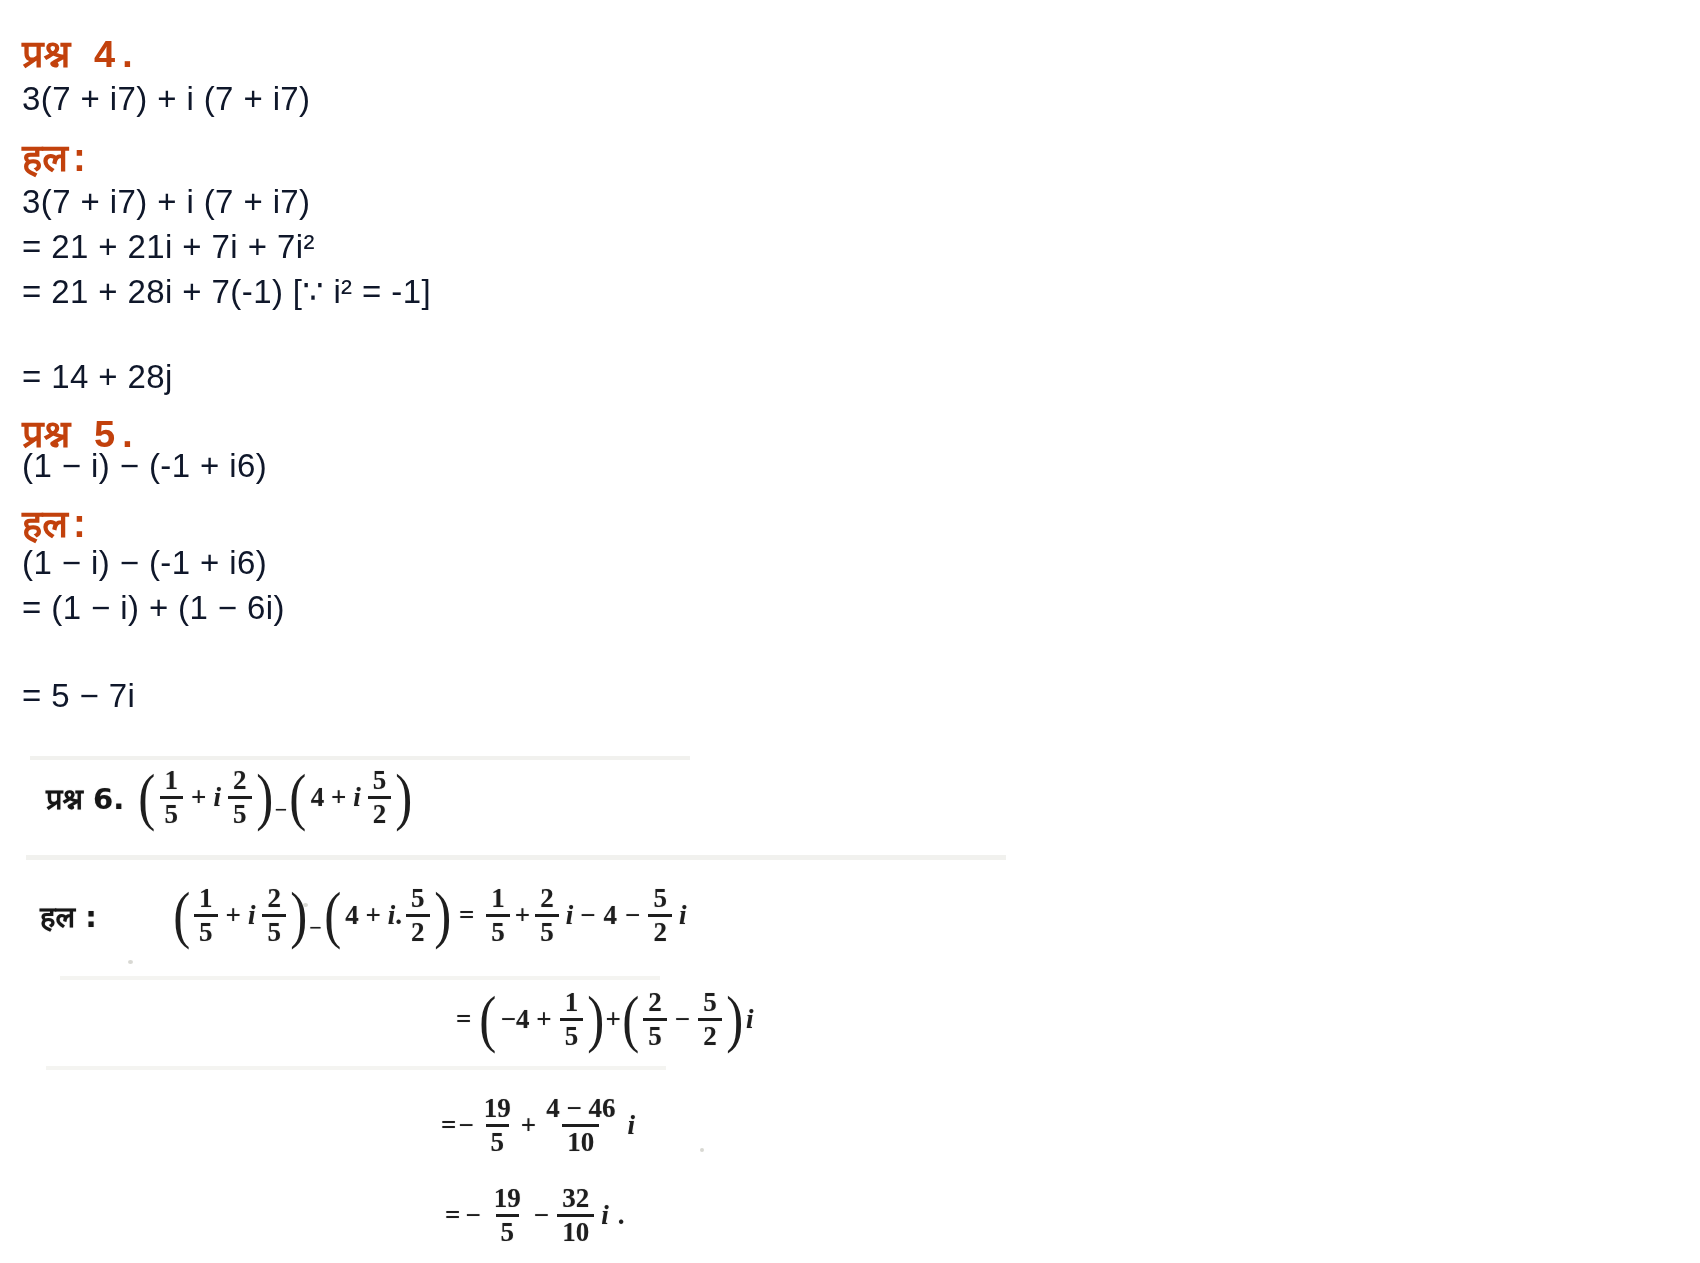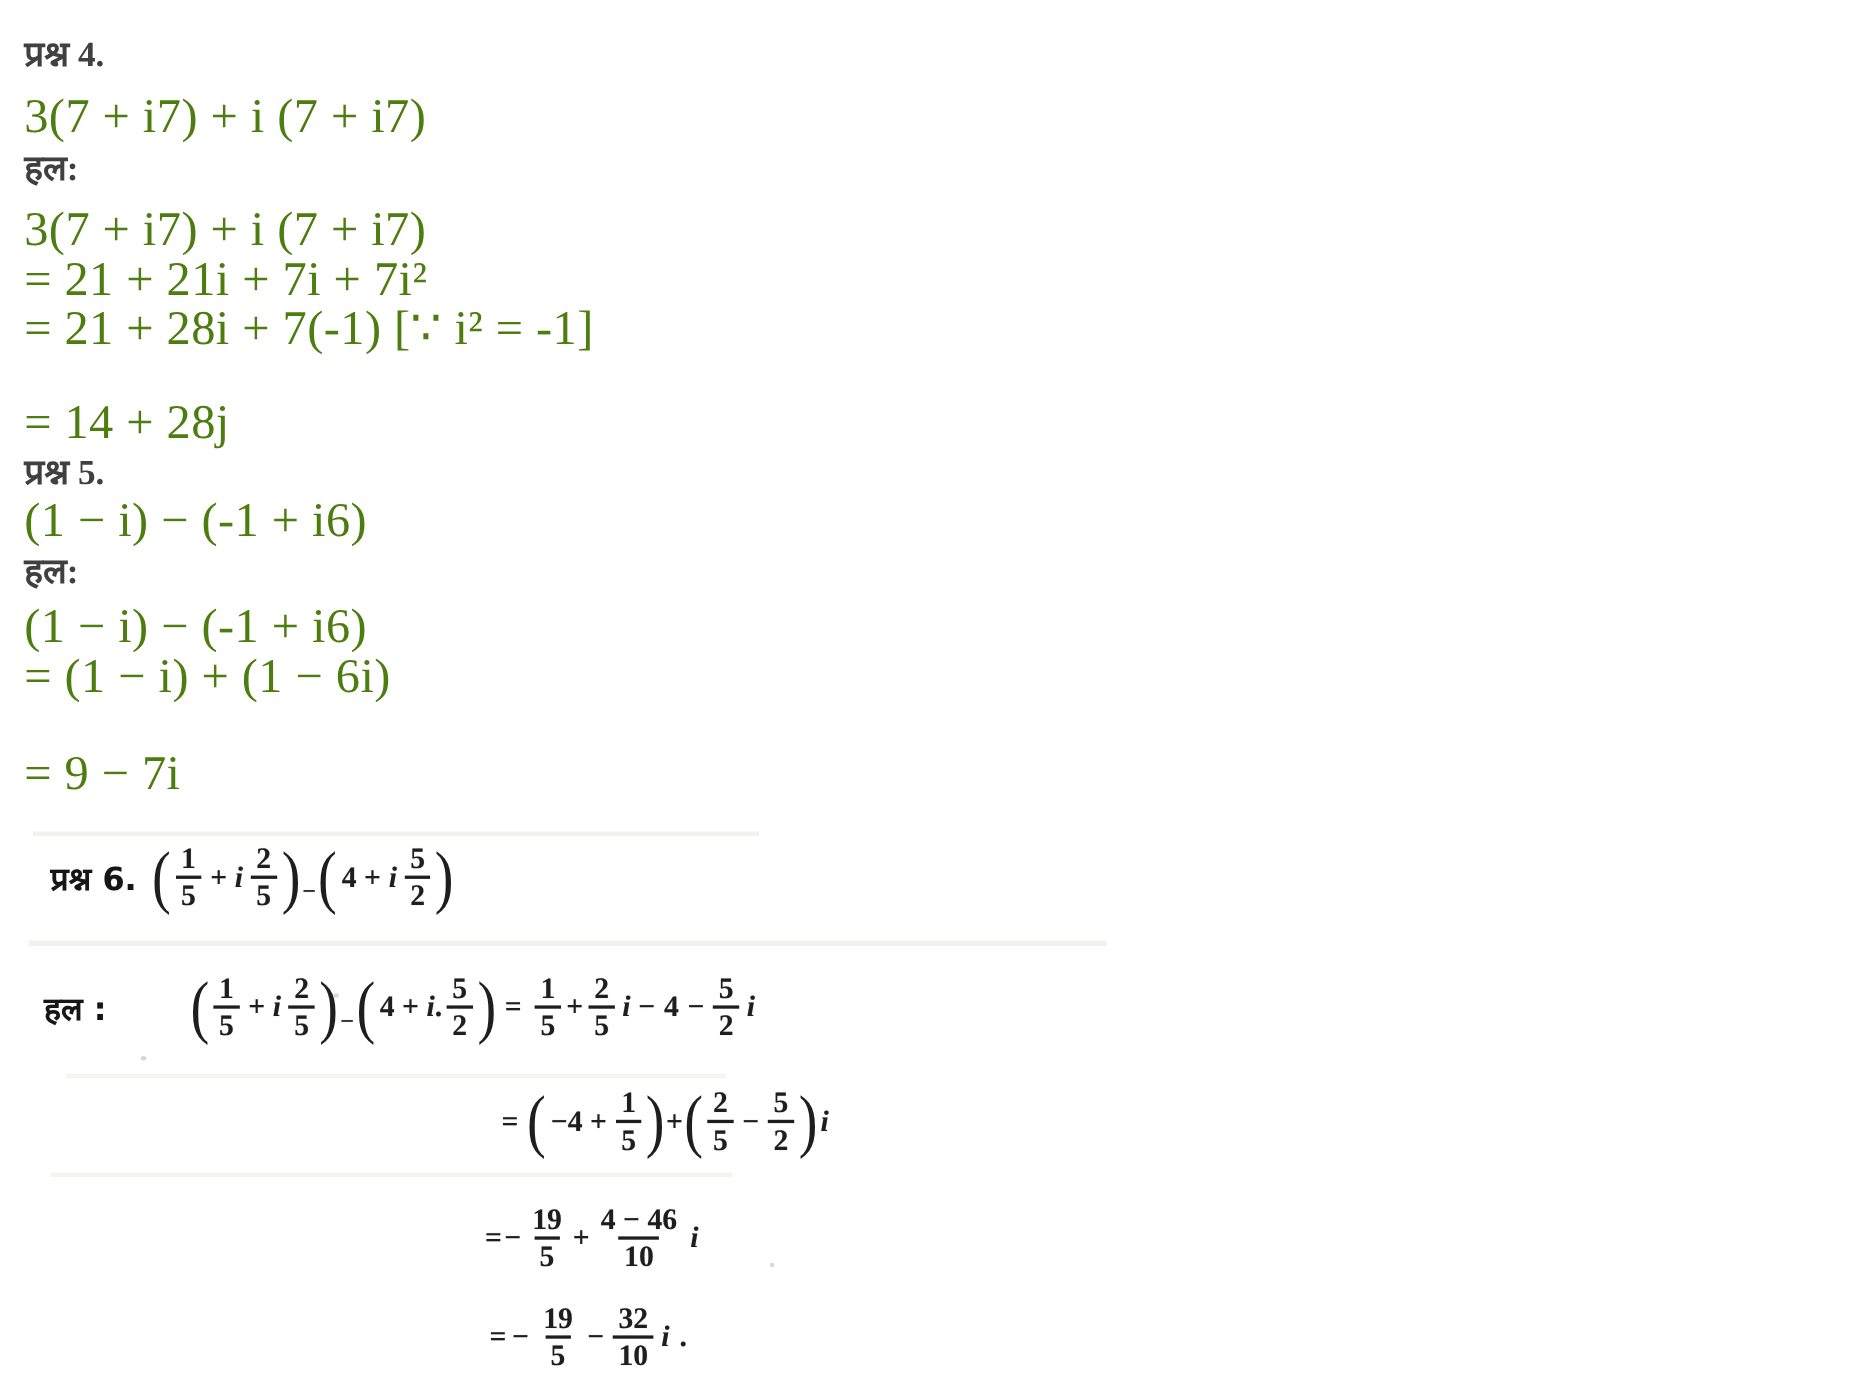--- a/index.html
+++ b/index.html
@@ -8,31 +8,31 @@
     width:1700px;
     height:1263px;
     background:#ffffff;
     overflow:hidden;
     font-family:"DejaVu Serif", serif;
   }
   
   .tline{
     position:absolute;
     left:22px;
-    font-family:Liberation Serif, serif;
-    font-size:44px;
-    color:#4d7c0f;
+    font-family:Liberation Sans, sans-serif;
+    font-size:33px;
+    color:#0f172a;
     white-space:pre;
     letter-spacing:0.4px;
   }
   .tlabel{
-    font-family:Liberation Serif, serif;
+    font-family:Liberation Mono, monospace;
     font-weight:700;
-    font-size:32px;
-    color:#404040;
+    font-size:38px;
+    color:#c2410c;
     letter-spacing:0;
   }
   
   .scan-row{
     position:absolute;
     display:flex;
     align-items:center;
     font-family:"Liberation Serif", serif;
     font-size:27px;
     font-weight:700;
@@ -92,21 +92,21 @@
   <div class="tline" style="top:183px">3(7 + i7) + i (7 + i7)</div>
   <div class="tline" style="top:228px">= 21 + 21i + 7i + 7i²</div>
   <div class="tline" style="top:272px">= 21 + 28i + 7(-1) [∵ i² = -1]</div>
   <div class="tline" style="top:358px">= 14 + 28j</div>
 
   <div class="tline tlabel" style="top:406px">प्रश्न 5.</div>
   <div class="tline" style="top:447px">(1 − i) − (-1 + i6)</div>
   <div class="tline tlabel" style="top:496px">हल:</div>
   <div class="tline" style="top:544px">(1 − i) − (-1 + i6)</div>
   <div class="tline" style="top:589px">= (1 − i) + (1 − 6i)</div>
-  <div class="tline" style="top:677px">= 9 − 7i</div>
+  <div class="tline" style="top:677px">= 5 − 7i</div>
 
   <div class="band" style="left:30px;top:756px;width:660px;height:4px"></div>
   <div class="band" style="left:26px;top:855px;width:980px;height:5px"></div>
   <div class="band" style="left:60px;top:976px;width:600px;height:4px;background:#f4f4f1"></div>
   <div class="band" style="left:46px;top:1066px;width:620px;height:4px;background:#f4f4f1"></div>
   <div class="speck" style="left:303px;top:903px;width:5px;height:4px"></div>
   <div class="speck" style="left:128px;top:960px;width:5px;height:4px"></div>
   <div class="speck" style="left:700px;top:1148px;width:4px;height:4px"></div>
 
   <div class="scan-row" style="left:46px;top:766px">

